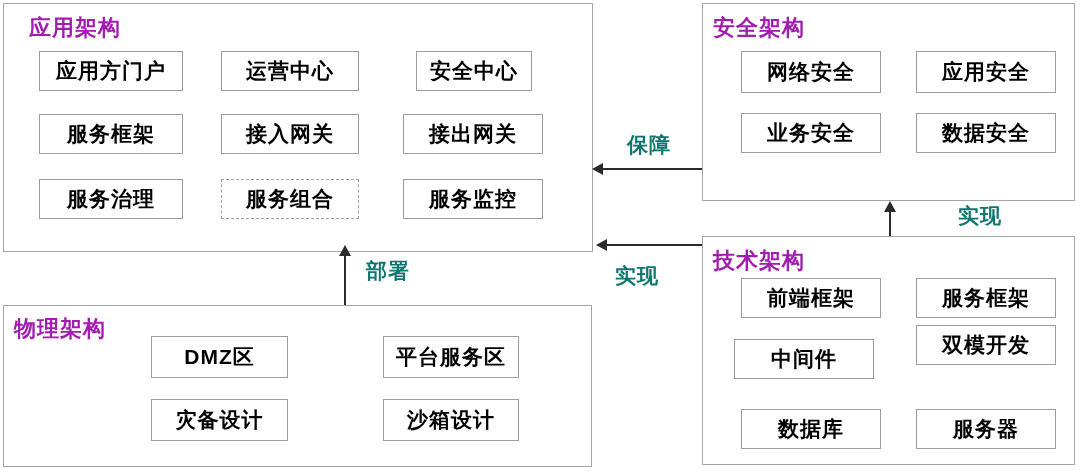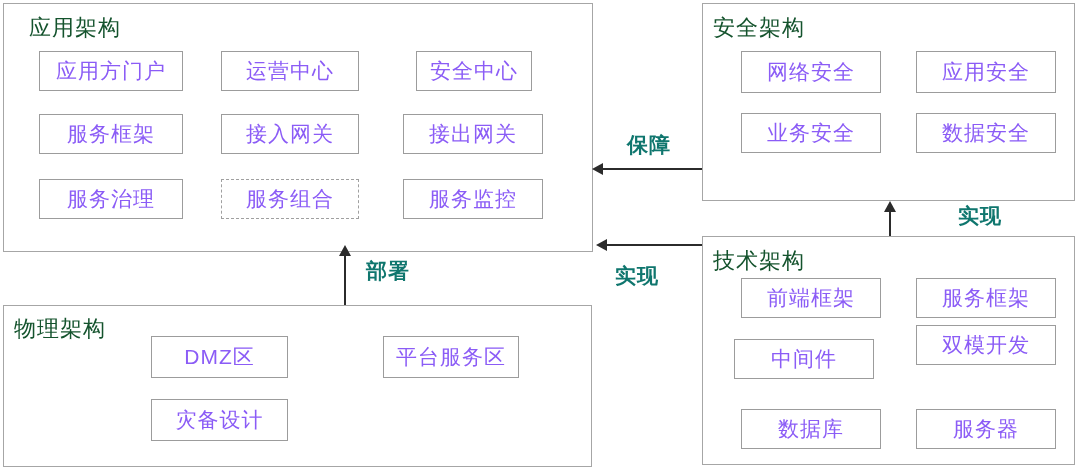--- a/index.html
+++ b/index.html
@@ -18,36 +18,36 @@
   }
   .panel {
     position: absolute;
     border: 1.5px solid #a6a6a6;
     background: #ffffff;
     box-sizing: border-box;
   }
   .panel-title {
     position: absolute;
     font-size: 22px;
-    font-weight: 400;
-    color: #14532d;
+    font-weight: 700;
+    color: #a21caf;
     white-space: nowrap;
     letter-spacing: 1px;
   }
   .node {
     position: absolute;
     border: 1.5px solid #9c9c9c;
     background: #ffffff;
     box-sizing: border-box;
     display: flex;
     align-items: center;
     justify-content: center;
     font-size: 21px;
-    font-weight: 400;
-    color: #8b5cf6;
+    font-weight: 700;
+    color: #000000;
     white-space: nowrap;
     letter-spacing: 1px;
   }
   .node.dashed {
     border: 1.5px dashed #a0a0a0;
   }
   .arrow-line {
     position: absolute;
     background: #2b2b2b;
   }
@@ -108,20 +108,21 @@
     <div class="node" style="left:213px;top:88px;width:140px;height:40px">双模开发</div>
     <div class="node" style="left:38px;top:172px;width:140px;height:40px">数据库</div>
     <div class="node" style="left:213px;top:172px;width:140px;height:40px">服务器</div>
   </section>
 
   <section class="panel" style="left:3px;top:305px;width:589px;height:162px">
     <div class="panel-title" style="left:10px;top:8px">物理架构</div>
     <div class="node" style="left:147px;top:30px;width:137px;height:42px">DMZ区</div>
     <div class="node" style="left:379px;top:30px;width:136px;height:42px">平台服务区</div>
     <div class="node" style="left:147px;top:93px;width:137px;height:42px">灾备设计</div>
+    <div class="node" style="left:379px;top:93px;width:136px;height:42px">沙箱设计</div>
   </section>
 
   <div class="arrow-line" style="left:598px;top:168px;width:104px;height:2px"></div>
   <div class="arrow-head-left" style="left:592px;top:163px"></div>
   <div class="edge-label" style="left:627px;top:131px">保障</div>
 
   <div class="arrow-line" style="left:602px;top:244px;width:100px;height:2px"></div>
   <div class="arrow-head-left" style="left:596px;top:239px"></div>
   <div class="edge-label" style="left:615px;top:262px">实现</div>
 

